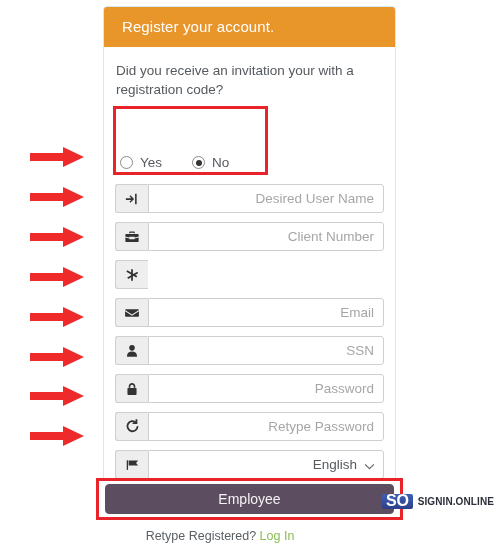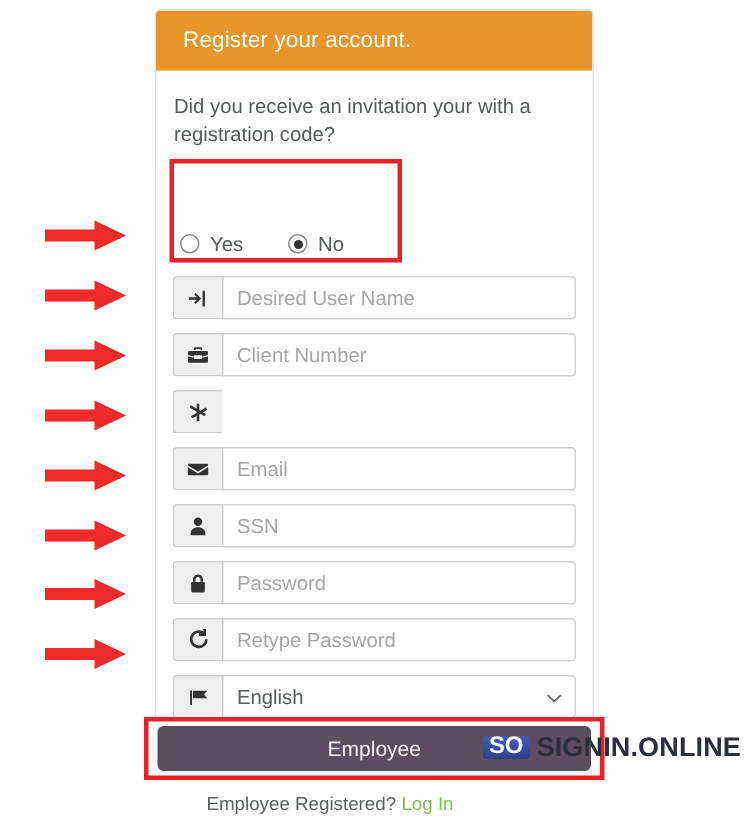--- a/index.html
+++ b/index.html
@@ -80,20 +80,21 @@
     flex: 1;
     border: 1px solid #cfcfcf;
     border-radius: 0 3px 3px 0;
     background: #fff;
     font-family: "Liberation Sans", sans-serif;
     font-size: 13.5px;
     color: #555a5f;
     padding: 0 9px;
     outline: none;
     min-width: 0;
+    text-align: right;
   }
   .ctl::placeholder { color: #a6a6a6; }
   .select-wrap { flex: 1; position: relative; }
   .select-wrap .ctl { width: 100%; height: 100%; appearance: none; -webkit-appearance: none; padding-right: 26px; }
   .chev {
     position: absolute; right: 9px; top: 50%; transform: translateY(-50%);
     pointer-events: none; color: #6a6a6a;
   }
   .field:last-child { margin-bottom: 0; }
 
@@ -134,21 +135,21 @@
     background: linear-gradient(180deg, #3f5fb5 0%, #2b3f86 100%);
     color: #ffffff;
     font-size: 16px; font-weight: bold;
     padding: 1px 4px 2px 4px;
     border-radius: 2px;
     letter-spacing: -.2px;
     line-height: 12px;
   }
   .brand-name {
     color: #2b2f3a;
-    font-size: 18px;
+    font-size: 10px;
     font-weight: bold;
     letter-spacing: .1px;
   }
 </style>
 </head>
 <body>
 
 <div id="root">
 
   <div class="arrow-col">
@@ -316,21 +317,21 @@
         </div>
       </div>
 
     </div>
   </div>
 
   <div class="btn-highlight"></div>
   <button class="register-btn">Employee</button>
 
   <div class="already">
-    <span>Employee Registered?</span>
+    <span>Retype Registered?</span>
     <a href="#" class="link">Log In</a>
   </div>
 
   <div class="brand">
     <span class="brand-badge">SO</span>
     <span class="brand-name">SIGNIN.ONLINE</span>
   </div>
 
 </div>
 

